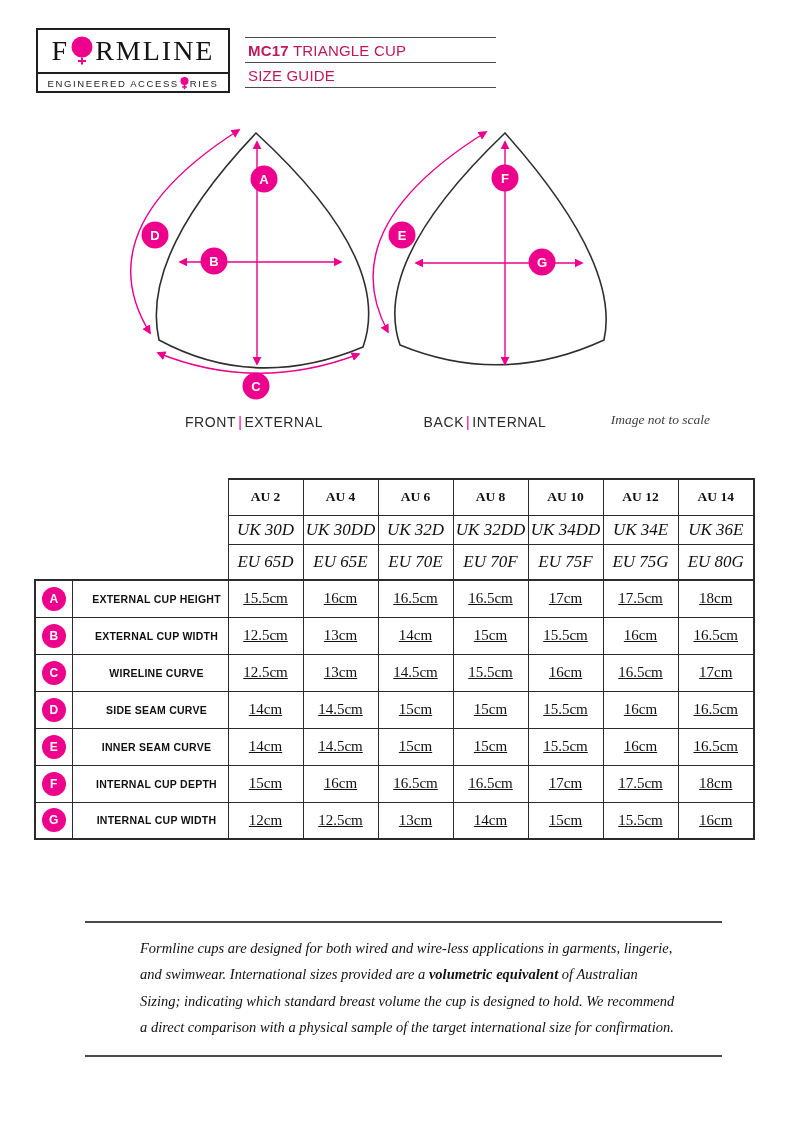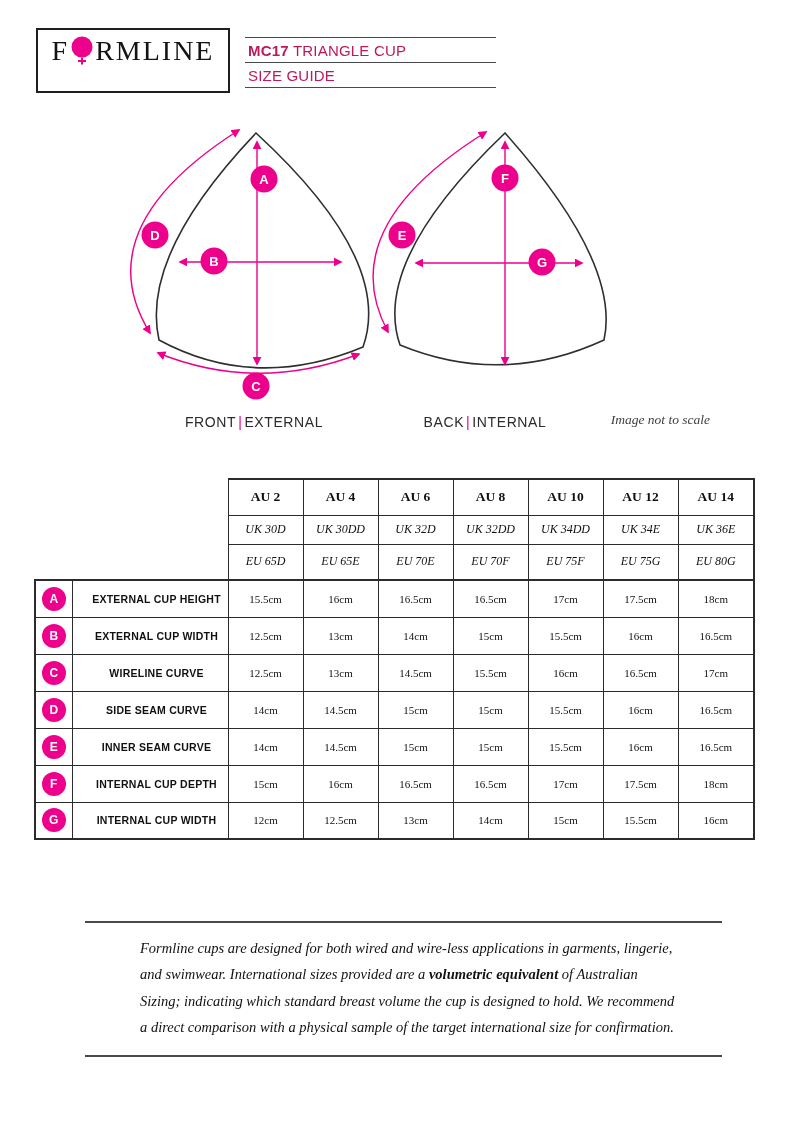--- a/index.html
+++ b/index.html
@@ -54,22 +54,22 @@
   .size-table{
     position:absolute;left:34px;top:478px;border-collapse:collapse;table-layout:fixed;
     width:719px;
   }
   .size-table td,.size-table th{
     border:1px solid #2b2b2b;padding:0;text-align:center;vertical-align:middle;
     font-family:"Liberation Serif",serif;color:#111;overflow:hidden;
   }
   .size-table .blank{border:none;background:transparent;}
   .row-au th{font-size:13.5px;font-weight:bold;border-top-width:2px;}
-  .row-uk td,.row-eu td{font-size:12px;font-style:italic;font-weight:normal;}
-  .val-cell{font-size:11px;}
+  .row-uk td,.row-eu td{font-size:17px;font-style:italic;font-weight:normal;}
+  .val-cell{font-size:15px;text-decoration:underline;}
   .size-table .last{border-right-width:2px;}
   .size-table .body-first td{border-top-width:2px;}
   .size-table .body-last td{border-bottom-width:2px;}
   .badge-cell{border-left-width:2px !important;}
   .label-cell{
     font-family:"Liberation Sans",sans-serif !important;font-size:10.5px;font-weight:bold;
     text-align:center;padding-left:13px !important;letter-spacing:0.25px;color:#141414;
   }
   .badge{
     width:24px;height:24px;border-radius:50%;margin:0 auto;
@@ -91,20 +91,29 @@
 
 <div class="logo-box">
   <div class="logo-name">
     <span>F</span>
       <svg width="24" height="30" viewBox="0 0 24 30">
         <circle cx="12" cy="11" r="10.5" fill="#EC008C"></circle>
         <line x1="12" y1="21.5" x2="12" y2="28.5" stroke="#EC008C" stroke-width="2"></line>
         <line x1="8" y1="25" x2="16" y2="25" stroke="#EC008C" stroke-width="2"></line>
       </svg>
       <span>RMLINE</span>
+  </div>
+  <div class="logo-tagline">
+    <span>ENGINEERED ACCESS</span>
+      <svg width="9" height="13" viewBox="0 0 9 13">
+        <circle cx="4.5" cy="4" r="4" fill="#EC008C"></circle>
+        <line x1="4.5" y1="8" x2="4.5" y2="12.2" stroke="#EC008C" stroke-width="1.6"></line>
+        <line x1="2" y1="10" x2="7" y2="10" stroke="#EC008C" stroke-width="1.4"></line>
+      </svg>
+      <span>RIES</span>
   </div>
 </div>
 
 <div class="title-block">
   <div class="title-rule"></div>
   <div class="title-line"><span class="bold">MC17</span><span> TRIANGLE CUP</span></div>
   <div class="title-rule"></div>
   <div class="title-line">SIZE GUIDE</div>
   <div class="title-rule"></div>
 </div>

